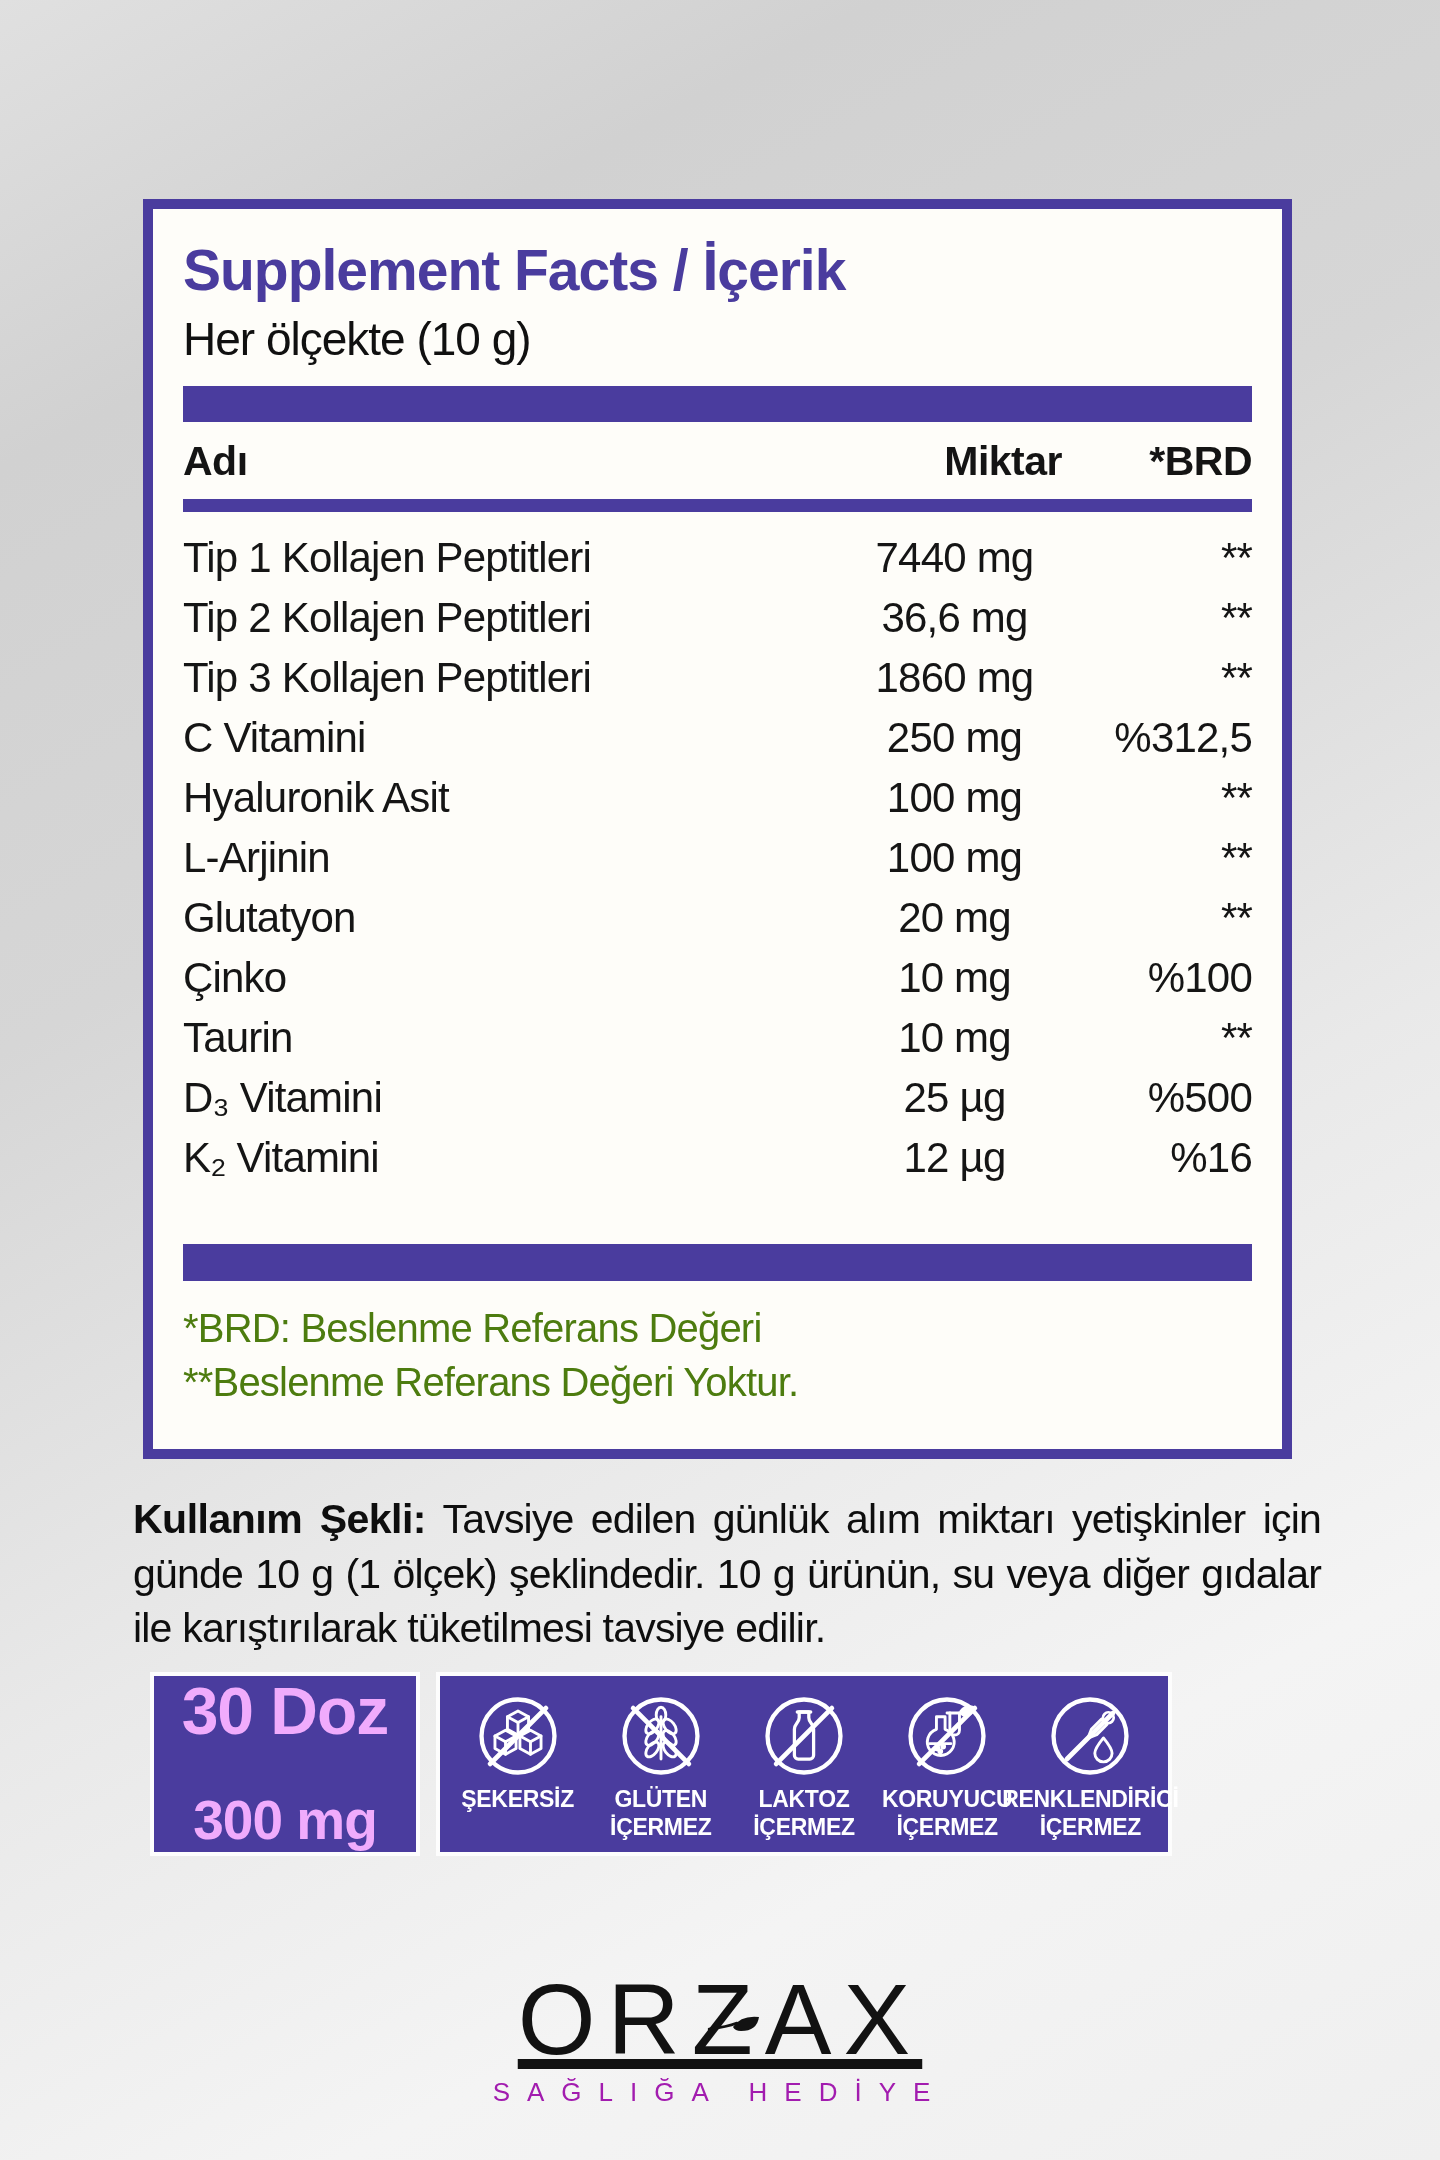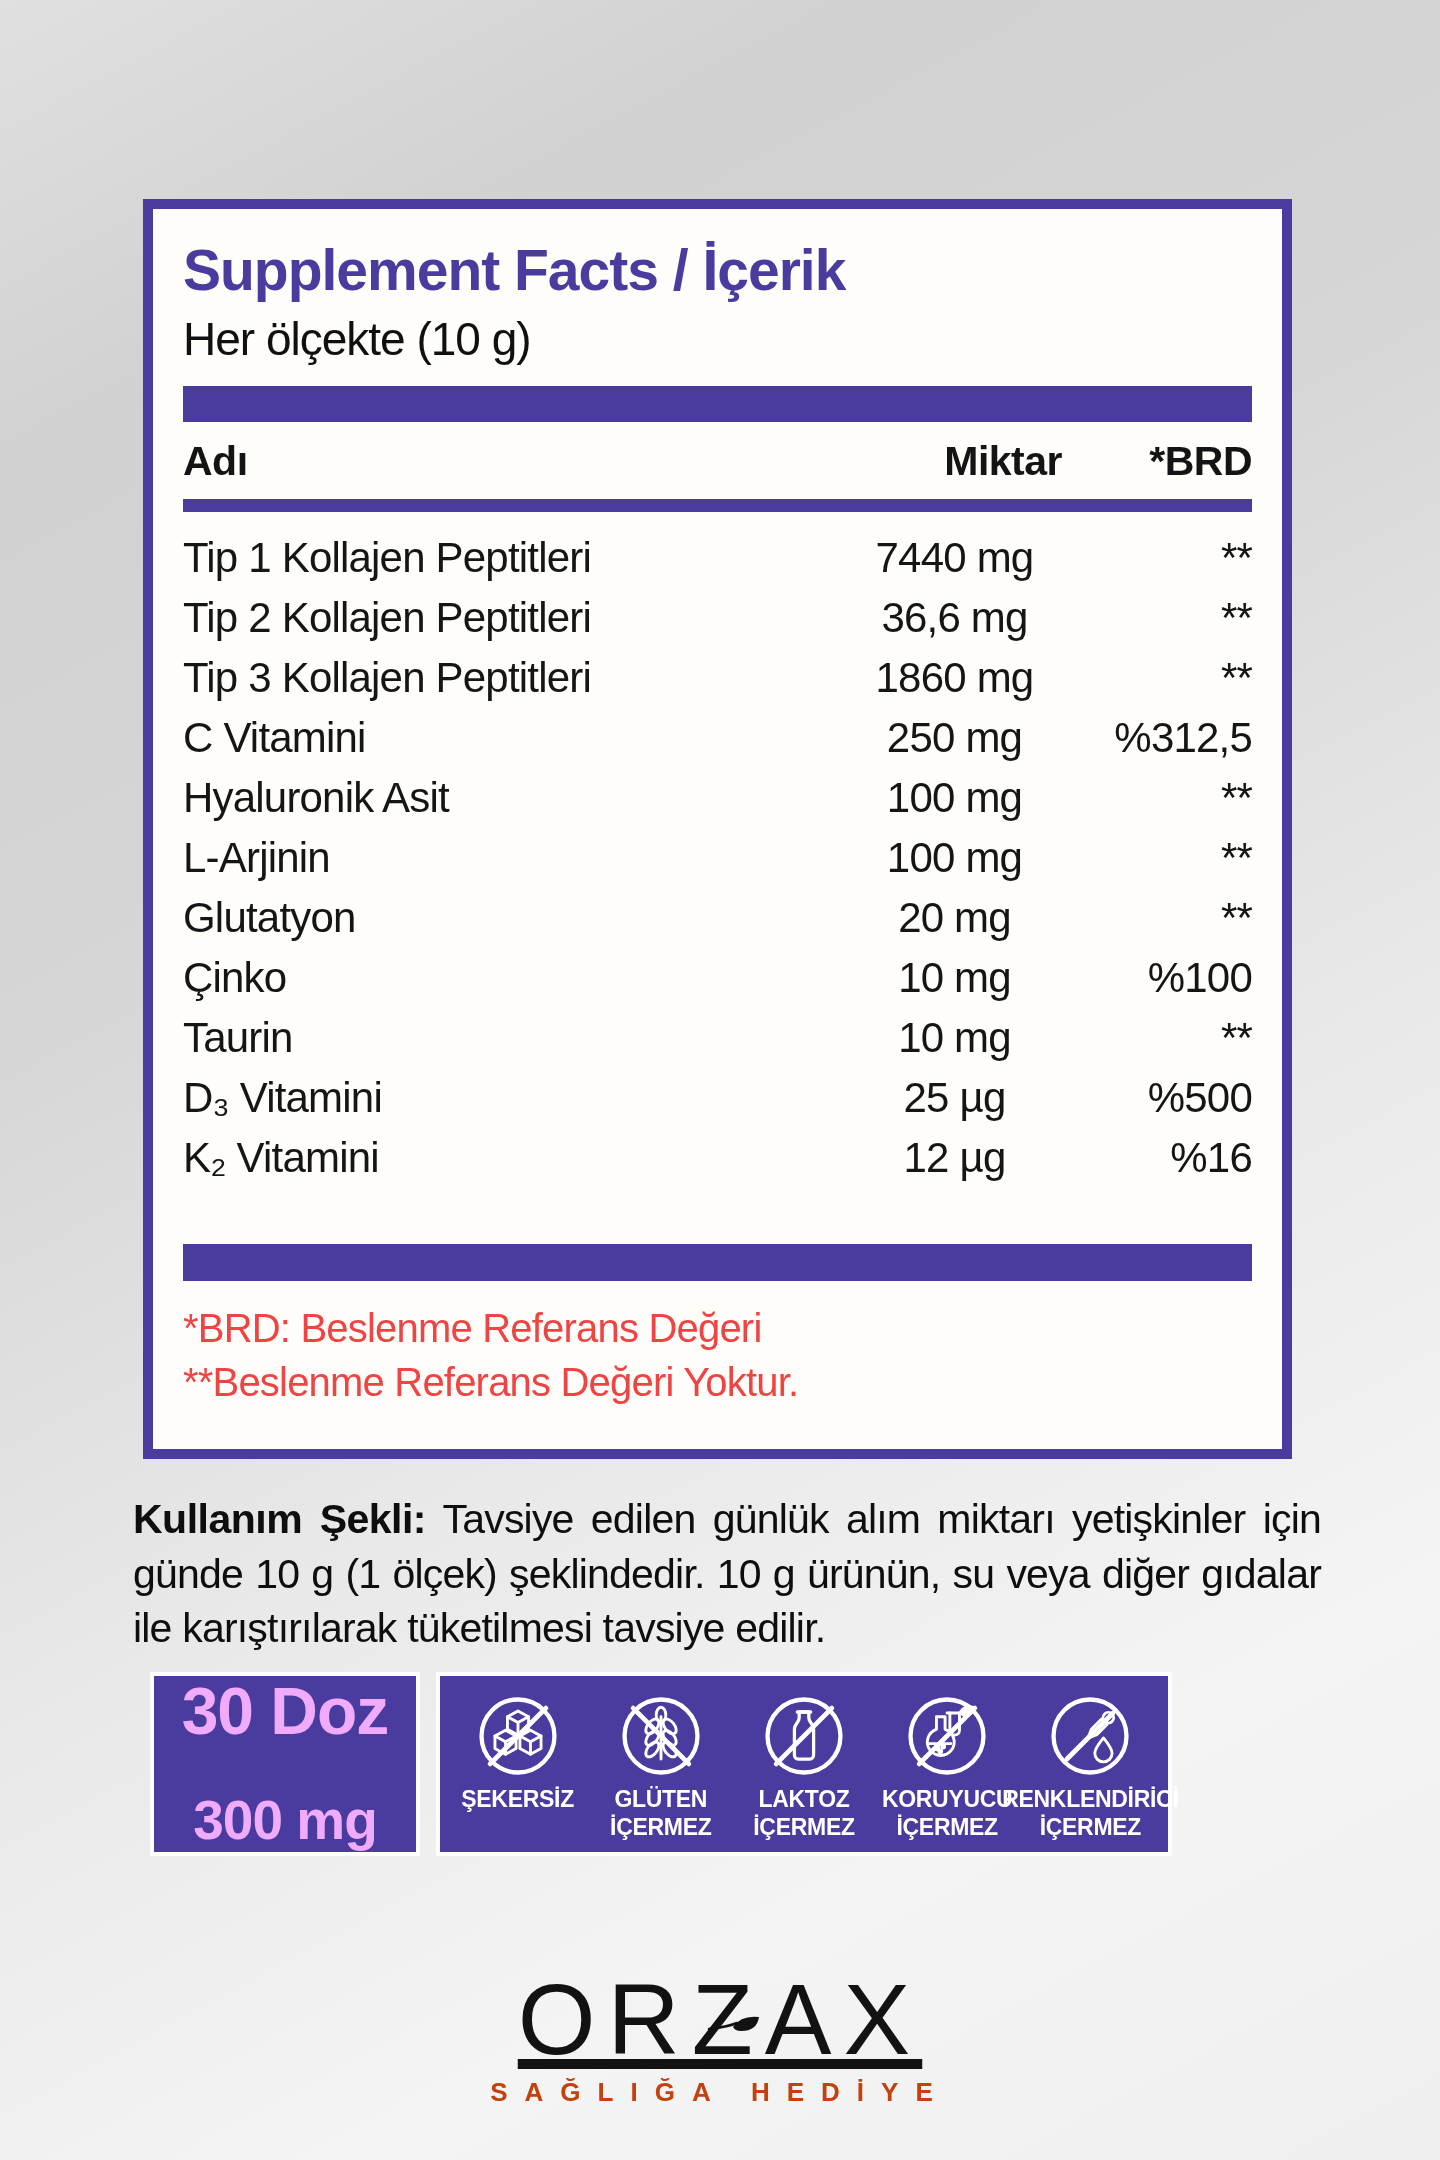--- a/index.html
+++ b/index.html
@@ -41,21 +41,21 @@
   .thead .h.num{text-align:right;}
 
   .tbody{margin-top:16px;}
   .trow{
     display:grid;grid-template-columns:1fr 215px 190px;
     font-size:42px;line-height:60px;letter-spacing:-0.8px;color:#151515;
   }
   .trow .amt{text-align:center;}
   .trow .brd{text-align:right;}
 
-  .footnotes{margin-top:20px;font-size:40px;line-height:54px;letter-spacing:-0.8px;color:#ef4444;}
+  .footnotes{margin-top:20px;font-size:40px;line-height:54px;letter-spacing:-0.8px;color:#4d7c0f;}
 
   
   .usage{
     position:absolute;left:133px;top:1492px;width:1188px;
     font-size:41px;line-height:1.33;letter-spacing:-0.8px;color:#0e0e0e;
     text-align:justify;
   }
   .usage b{letter-spacing:-0.5px;}
 
   
@@ -82,21 +82,21 @@
   }
 
   
   .brand{position:absolute;left:0;top:1962px;width:1440px;text-align:center;}
   .brand-word{
     position:relative;display:inline-block;
     font-size:100px;letter-spacing:12px;color:#121212;font-weight:normal;text-decoration:underline;
   }
   .brand-leaf{position:absolute;left:54.5%;top:44%;transform:translateX(-50%);}
   .brand-tagline{
-    margin-top:0px;font-size:26px;font-weight:bold;letter-spacing:17px;color:#c2410c;
+    margin-top:0px;font-size:26px;font-weight:normal;letter-spacing:17px;color:#a21caf;
   }
 
   .icon-stroke{stroke:#fff;fill:none;stroke-linecap:round;stroke-linejoin:round;}
 </style>
 </head>
 <body>
 
 <div class="card">
   <div class="card-title">Supplement Facts / İçerik</div>
   <div class="card-subtitle">Her ölçekte (10 g)</div>

